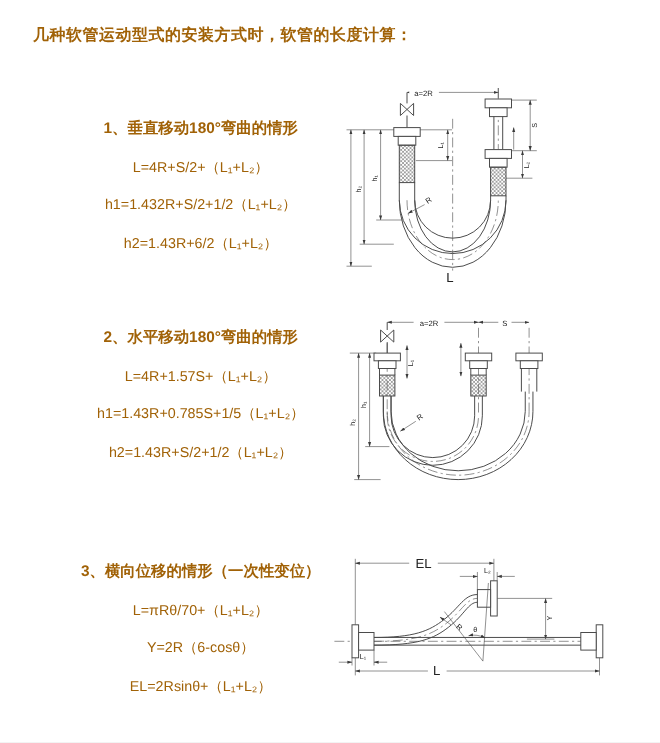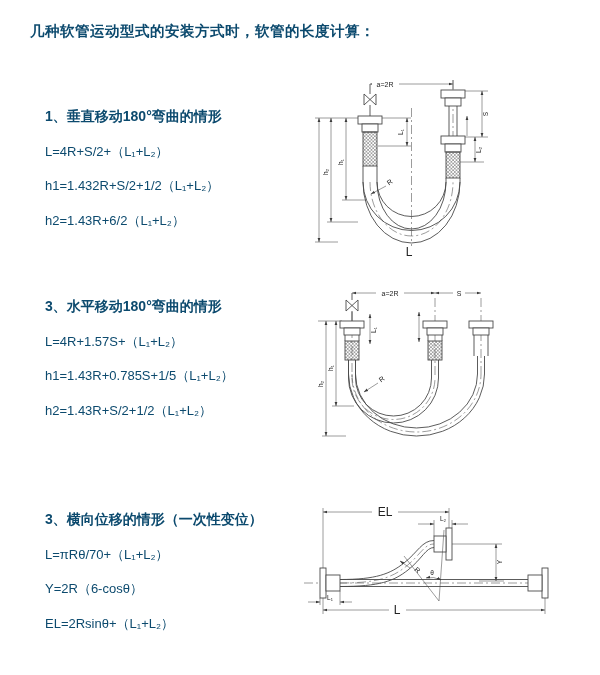--- a/index.html
+++ b/index.html
@@ -1,25 +1,25 @@
 <!DOCTYPE html>
 <html><head>
 <meta charset="utf-8">
 <style>
   html,body{margin:0;padding:0;background:#e9e9e9;}
   .page{
     position:relative;width:600px;height:675px;background:#ffffff;
-    font-family:"Liberation Sans","DejaVu Sans",sans-serif;color:#0c4a6e;
+    font-family:"Liberation Sans","DejaVu Sans",sans-serif;color:#a16207;
     overflow:hidden;margin:0 auto;
   }
   .title{
     position:absolute;left:30px;top:22px;font-size:14.5px;font-weight:bold;
     letter-spacing:.5px;white-space:nowrap;
   }
-  .section{position:absolute;left:45px;width:275px;}
+  .section{position:absolute;left:45px;width:275px;text-align:center;}
   .sec1{top:108px;}
   .sec2{top:298px;}
   .sec3{top:511px;}
   .sec-heading{font-size:14px;font-weight:bold;white-space:nowrap;}
   .formula{font-size:13px;margin-top:16.5px;white-space:nowrap;}
   .diagram{position:absolute;}
   .d1{left:312px;top:70px;}
   .d2{left:312px;top:286px;}
   .d3{left:296px;top:498px;}
   svg{display:block;}
@@ -40,21 +40,21 @@
   <div class="title">几种软管运动型式的安装方式时，软管的长度计算：</div>
 
   <div class="section sec1">
     <div class="sec-heading">1、垂直移动180°弯曲的情形</div>
     <div class="formula">L=4R+S/2+（L₁+L₂）</div>
     <div class="formula">h1=1.432R+S/2+1/2（L₁+L₂）</div>
     <div class="formula">h2=1.43R+6/2（L₁+L₂）</div>
   </div>
 
   <div class="section sec2">
-    <div class="sec-heading">3、水平移动180°弯曲的情形</div>
+    <div class="sec-heading">2、水平移动180°弯曲的情形</div>
     <div class="formula">L=4R+1.57S+（L₁+L₂）</div>
     <div class="formula">h1=1.43R+0.785S+1/5（L₁+L₂）</div>
     <div class="formula">h2=1.43R+S/2+1/2（L₁+L₂）</div>
   </div>
 
   <div class="section sec3">
     <div class="sec-heading">3、横向位移的情形（一次性变位）</div>
     <div class="formula">L=πRθ/70+（L₁+L₂）</div>
     <div class="formula">Y=2R（6-cosθ）</div>
     <div class="formula">EL=2Rsinθ+（L₁+L₂）</div>

